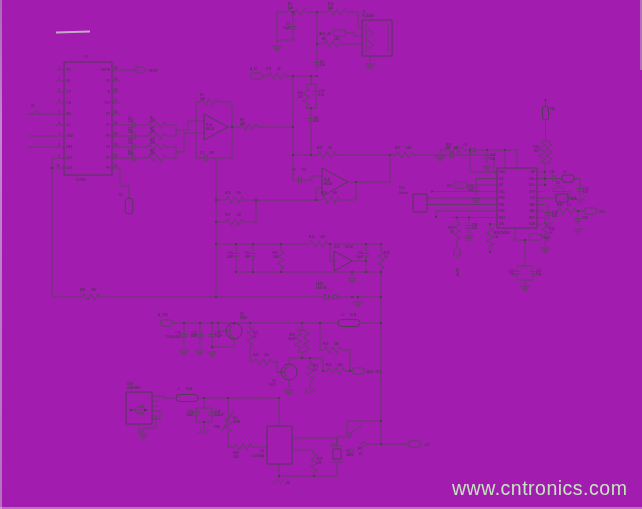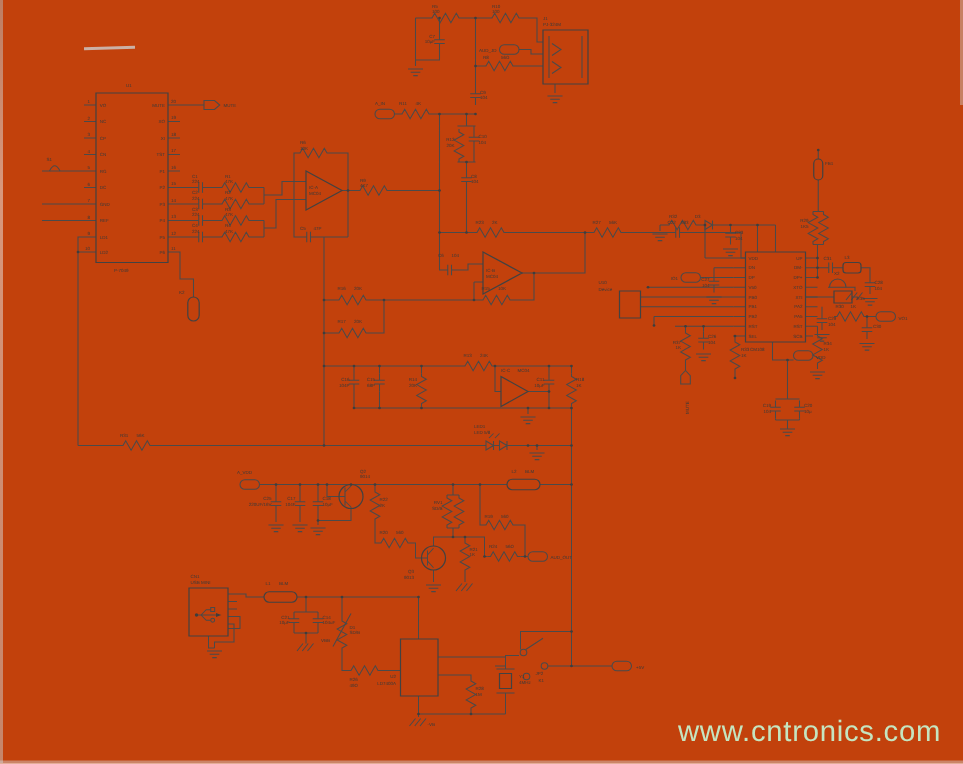--- a/index.html
+++ b/index.html
@@ -1,16 +1,16 @@
 <!DOCTYPE html>
 <html><head>
 <meta charset="utf-8">
 <style>
   html,body{margin:0;padding:0;background:#fff;}
-  .stage{position:relative;width:642px;height:509px;background:#c2410c;overflow:hidden;
+  .stage{position:relative;width:642px;height:509px;background:#a21caf;overflow:hidden;
          font-family:"Liberation Sans",sans-serif;}
   svg{position:absolute;left:0;top:0;}
   svg *{vector-effect:non-scaling-stroke;}
   .wire,.sym{stroke:#4a4a4a;stroke-width:.7;fill:none;}
   .box{stroke:#424242;stroke-width:.8;fill:none;}
   .ov{stroke:#4a4a4a;stroke-width:.7;fill:none;}
   .d{fill:#3d3d3d;stroke:none;}
   text{fill:#3a3a3a;font-family:"Liberation Sans",sans-serif;font-size:3px;}
   .e{text-anchor:end;}
   .watermark{position:absolute;left:452px;top:477px;font-size:19.5px;color:#c5e5c0;

